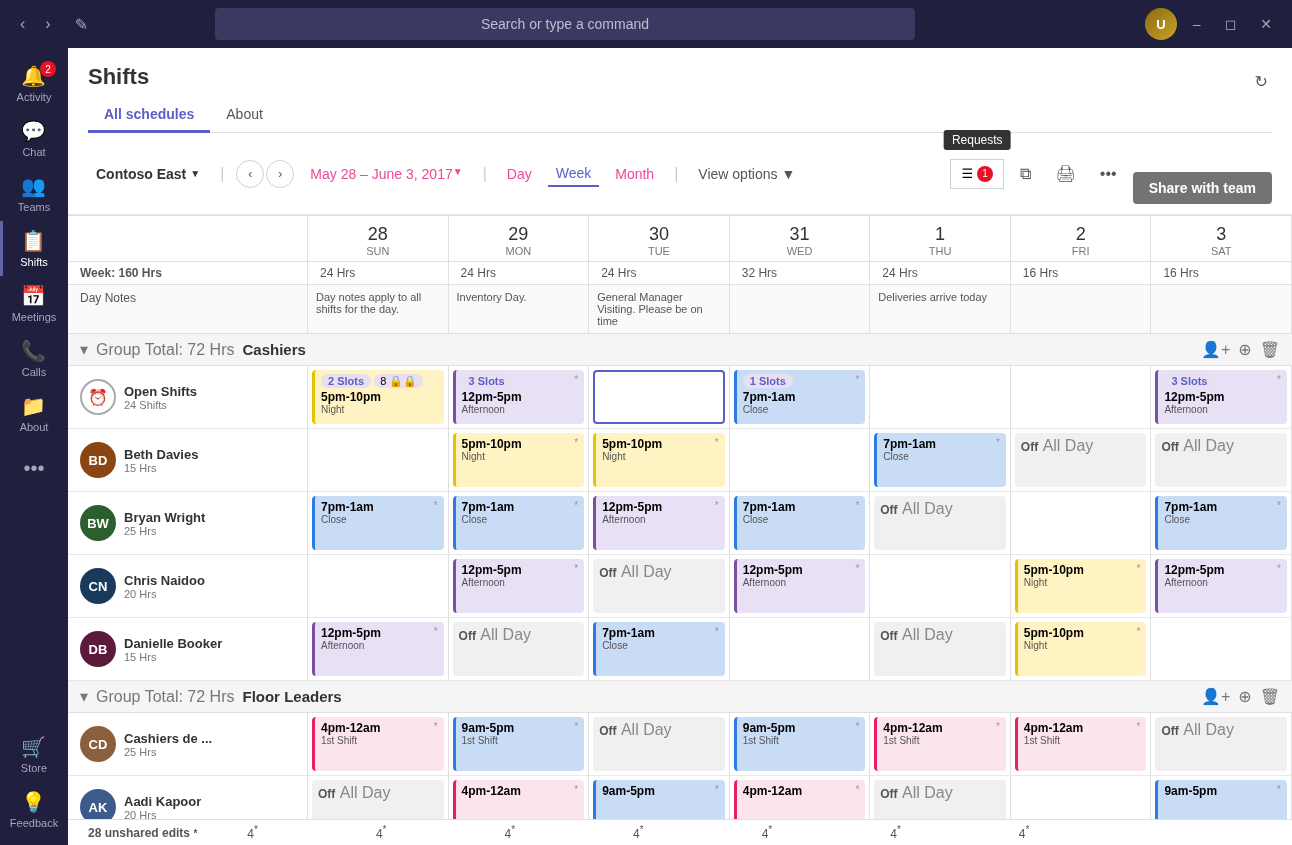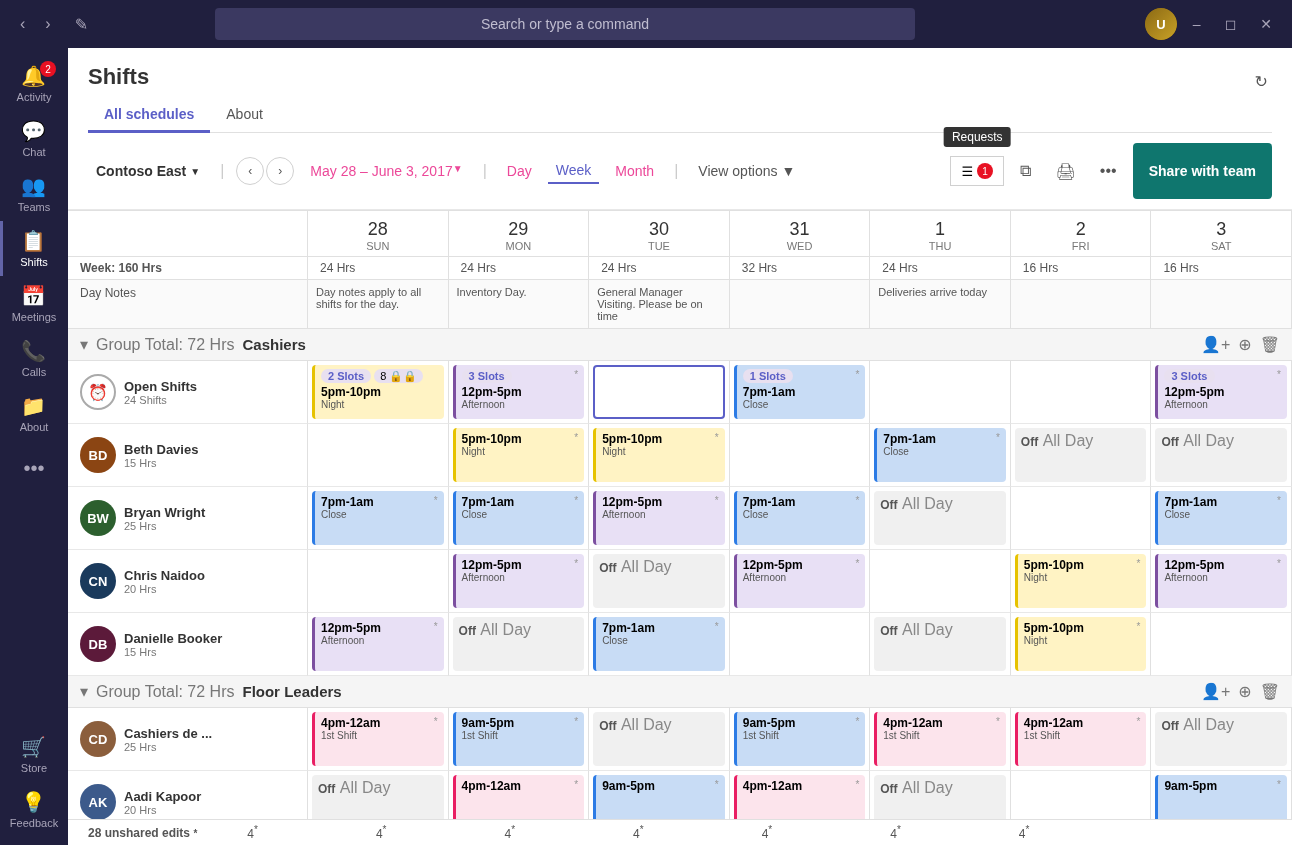--- a/index.html
+++ b/index.html
@@ -181,28 +181,29 @@
       border-radius: 50%;
       width: 16px;
       height: 16px;
       font-size: 10px;
       display: flex;
       align-items: center;
       justify-content: center;
     }
     .icon-btn { background: none; border: none; cursor: pointer; padding: 6px 8px; color: #555; font-size: 16px; }
     .share-btn {
-      background: #0f766e;
+      background: #737373;
       color: white;
       border: none;
       border-radius: 4px;
-      padding: 20px 16px;
+      padding: 8px 16px;
       font-size: 14px;
       font-weight: 600;
       cursor: pointer;
+      margin-top: 29px;
     }
     .refresh-btn { background: none; border: none; cursor: pointer; color: #555; font-size: 16px; padding: 4px; }
 
     
     .calendar-area { flex: 1; overflow-y: auto; overflow-x: hidden; }
     .calendar-grid {
       display: grid;
       grid-template-columns: 240px repeat(7, 1fr);
       border-top: 1px solid #e0e0e0;
     }

